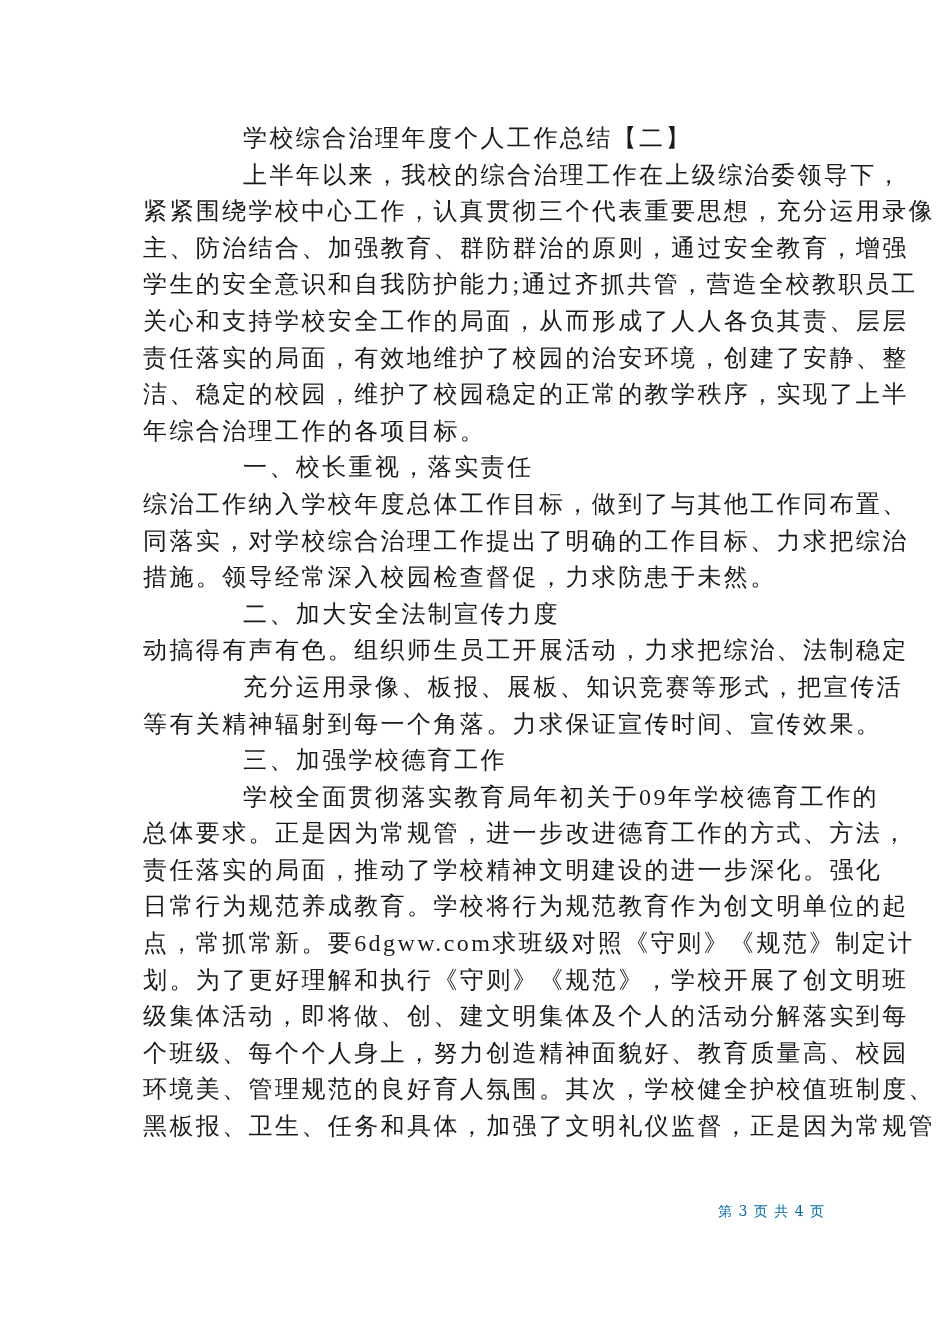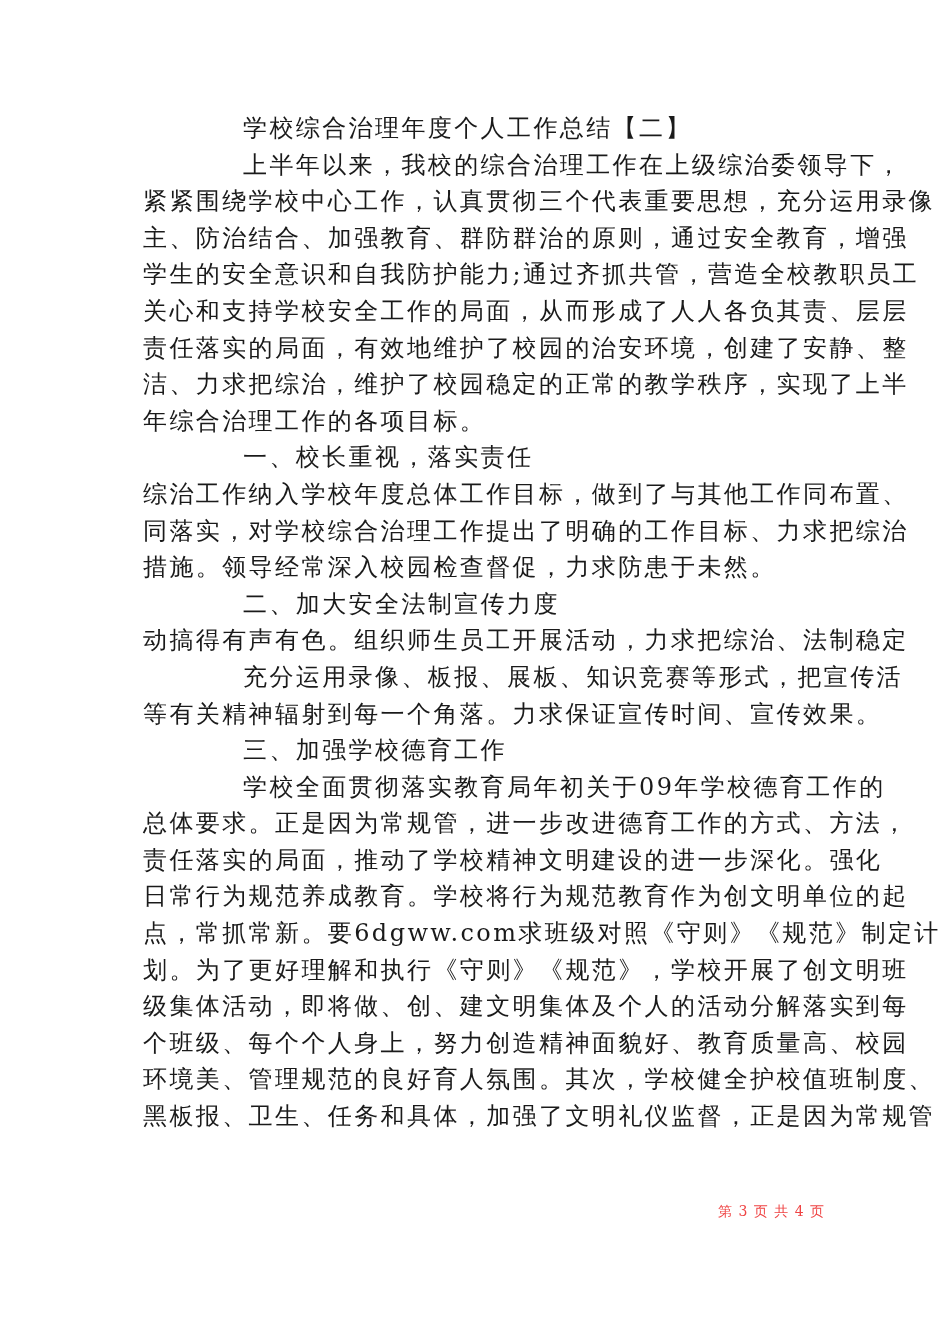--- a/index.html
+++ b/index.html
@@ -18,22 +18,23 @@
     .page {
       position: absolute;
       left: 0; top: 0;
       width: 950px;
       height: 1344px;
       background: #ffffff;
     }
     .content {
       position: absolute;
       left: 143px;
-      top: 110px;
+      top: 120px;
       width: 664px;
+      font-family: Liberation Serif, serif;
     }
     .line {
       font-size: 24px;
       line-height: 36.6px;
       height: 36.6px;
       white-space: nowrap;
       letter-spacing: 2.4px;
       text-align: justify;
       text-align-last: justify;
       overflow: visible;
@@ -45,38 +46,38 @@
       text-align-last: left;
     }
     .line.heading {
       text-align-last: left;
     }
     .footer {
       position: absolute;
       left: 718px;
       top: 1203px;
       font-size: 14px;
-      color: #ef4444;
+      color: #0369a1;
       font-family: "DejaVu Serif", "Liberation Serif", serif;
       letter-spacing: 1px;
     }
   </style>
 </head>
 <body>
 
 <div class="page">
   <div class="content">
     <div class="line indent heading">学校综合治理年度个人工作总结【二】</div>
     <div class="line indent">上半年以来，我校的综合治理工作在上级综治委领导下，</div>
     <div class="line">紧紧围绕学校中心工作，认真贯彻三个代表重要思想，充分运用录像</div>
     <div class="line">主、防治结合、加强教育、群防群治的原则，通过安全教育，增强</div>
     <div class="line">学生的安全意识和自我防护能力;通过齐抓共管，营造全校教职员工</div>
     <div class="line">关心和支持学校安全工作的局面，从而形成了人人各负其责、层层</div>
     <div class="line">责任落实的局面，有效地维护了校园的治安环境，创建了安静、整</div>
-    <div class="line">洁、力求把综治，维护了校园稳定的正常的教学秩序，实现了上半</div>
+    <div class="line">洁、稳定的校园，维护了校园稳定的正常的教学秩序，实现了上半</div>
     <div class="line last">年综合治理工作的各项目标。</div>
 
     <div class="line indent heading">一、校长重视，落实责任</div>
     <div class="line">综治工作纳入学校年度总体工作目标，做到了与其他工作同布置、</div>
     <div class="line">同落实，对学校综合治理工作提出了明确的工作目标、力求把综治</div>
     <div class="line last">措施。领导经常深入校园检查督促，力求防患于未然。</div>
 
     <div class="line indent heading">二、加大安全法制宣传力度</div>
     <div class="line">动搞得有声有色。组织师生员工开展活动，力求把综治、法制稳定</div>
     <div class="line indent">充分运用录像、板报、展板、知识竞赛等形式，把宣传活</div>

